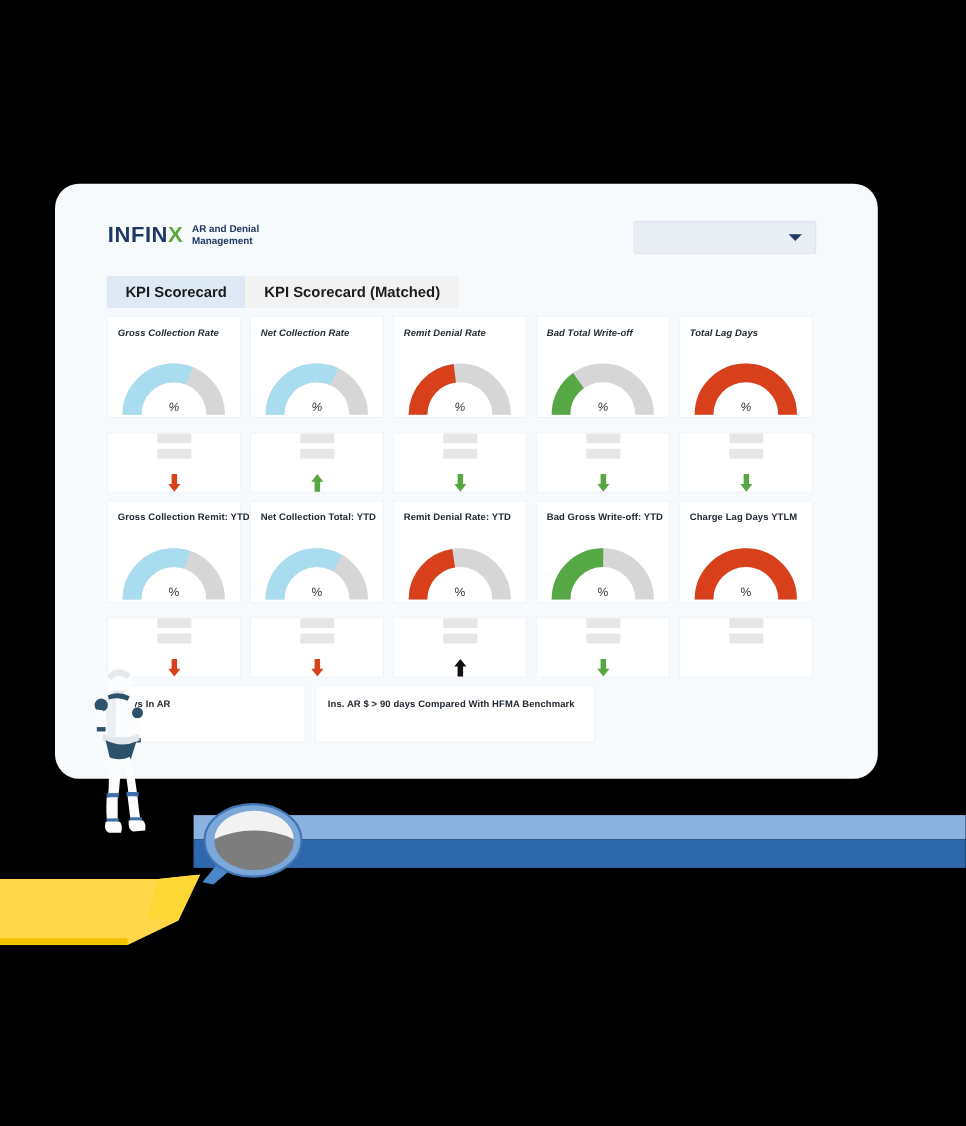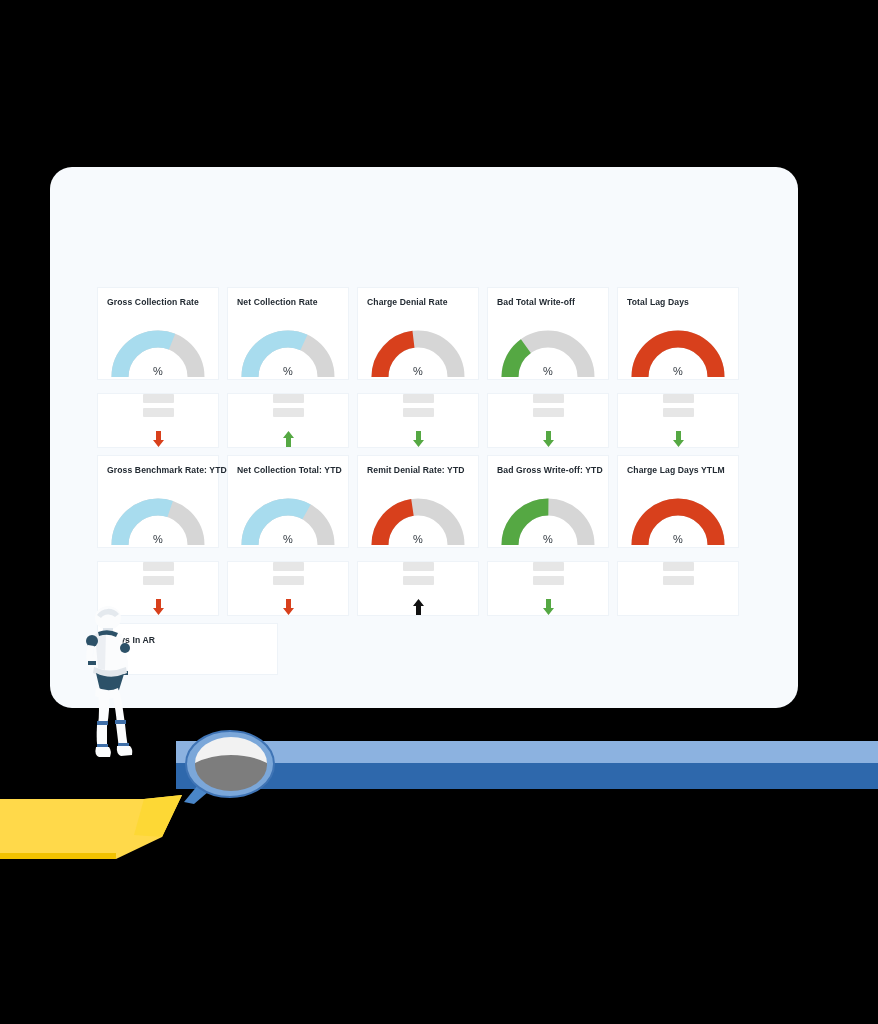--- a/index.html
+++ b/index.html
@@ -128,23 +128,40 @@
 
   .robot { position: absolute; left: 70px; top: 605px; }
 </style>
 </head>
 <body>
 
 <div id="stage">
 
   <div class="panel">
 
-
-
-    <div class="grid-row" style="top:120px;">
+    <div class="panel-header">
+      <div class="logo-wrap">
+        <div class="logo-text">
+          <span>INFIN</span><span class="x">X</span>
+        </div>
+        <div class="logo-sub">AR and Denial Management</div>
+      </div>
+
+      <div class="filter-dropdown">
+        <span></span>
+        <span class="chev"></span>
+      </div>
+    </div>
+
+    <div class="tabs">
+      <div class="tab active">KPI Scorecard</div>
+      <div class="tab inactive">KPI Scorecard (Matched)</div>
+    </div>
+
+    <div class="grid-row" style="top:120px;font-style:italic;">
       <div class="card gauge-card">
         <div class="card-title">Gross Collection Rate</div>
         <div class="gauge-holder">
           <div class="gauge">
             <svg width="96" height="50" viewBox="0 0 96 50">
               <path d="M 10 48 A 38 38 0 0 1 86 48" fill="none" stroke="#d6d6d6" stroke-width="17"></path>
               <path d="M 10 48 A 38 38 0 0 1 86 48" fill="none" stroke="#a8dcee" stroke-width="17" stroke-dasharray="74 120"></path>
             </svg>
             <div class="gauge-pct">%</div>
           </div>
@@ -158,21 +175,21 @@
             <svg width="96" height="50" viewBox="0 0 96 50">
               <path d="M 10 48 A 38 38 0 0 1 86 48" fill="none" stroke="#d6d6d6" stroke-width="17"></path>
               <path d="M 10 48 A 38 38 0 0 1 86 48" fill="none" stroke="#a8dcee" stroke-width="17" stroke-dasharray="76 120"></path>
             </svg>
             <div class="gauge-pct">%</div>
           </div>
         </div>
       </div>
 
       <div class="card gauge-card">
-        <div class="card-title">Charge Denial Rate</div>
+        <div class="card-title">Remit Denial Rate</div>
         <div class="gauge-holder">
           <div class="gauge">
             <svg width="96" height="50" viewBox="0 0 96 50">
               <path d="M 10 48 A 38 38 0 0 1 86 48" fill="none" stroke="#d6d6d6" stroke-width="17"></path>
               <path d="M 10 48 A 38 38 0 0 1 86 48" fill="none" stroke="#d8401c" stroke-width="17" stroke-dasharray="55 120"></path>
             </svg>
             <div class="gauge-pct">%</div>
           </div>
         </div>
       </div>
@@ -252,21 +269,21 @@
         </div>
         <div class="skel-lg"></div>
         <svg class="arrow" viewBox="0 0 13 20">
           <path d="M4 2 h5 v9 h3 l-5.5 7 L1 11 h3 z" fill="#55a843"></path>
         </svg>
       </div>
     </div>
 
     <div class="grid-row" style="top:288px;">
       <div class="card gauge-card">
-        <div class="card-title">Gross Benchmark Rate: YTD</div>
+        <div class="card-title">Gross Collection Remit: YTD</div>
         <div class="gauge-holder">
           <div class="gauge">
             <svg width="96" height="50" viewBox="0 0 96 50">
               <path d="M 10 48 A 38 38 0 0 1 86 48" fill="none" stroke="#d6d6d6" stroke-width="17"></path>
               <path d="M 10 48 A 38 38 0 0 1 86 48" fill="none" stroke="#a8dcee" stroke-width="17" stroke-dasharray="72 120"></path>
             </svg>
             <div class="gauge-pct">%</div>
           </div>
         </div>
       </div>
@@ -367,20 +384,23 @@
           <div class="skel-bar skel-sm"></div>
         </div>
         <div class="skel-lg"></div>
         <span class="arrow"></span>
       </div>
     </div>
 
     <div class="grid-row" style="top:456px;">
       <div class="card wide-card" style="width:181px;">
         <div class="card-title">Days In AR</div>
+      </div>
+      <div class="card wide-card" style="width:255px;">
+        <div class="card-title">Ins. AR $ &gt; 90 days Compared With HFMA Benchmark</div>
       </div>
     </div>
   </div>
 
   <div class="blue-bar">
     <div class="top"></div>
     <div class="bot"></div>
   </div>
 
   <svg class="yellow-shape" width="190" height="70" viewBox="0 0 190 70">

